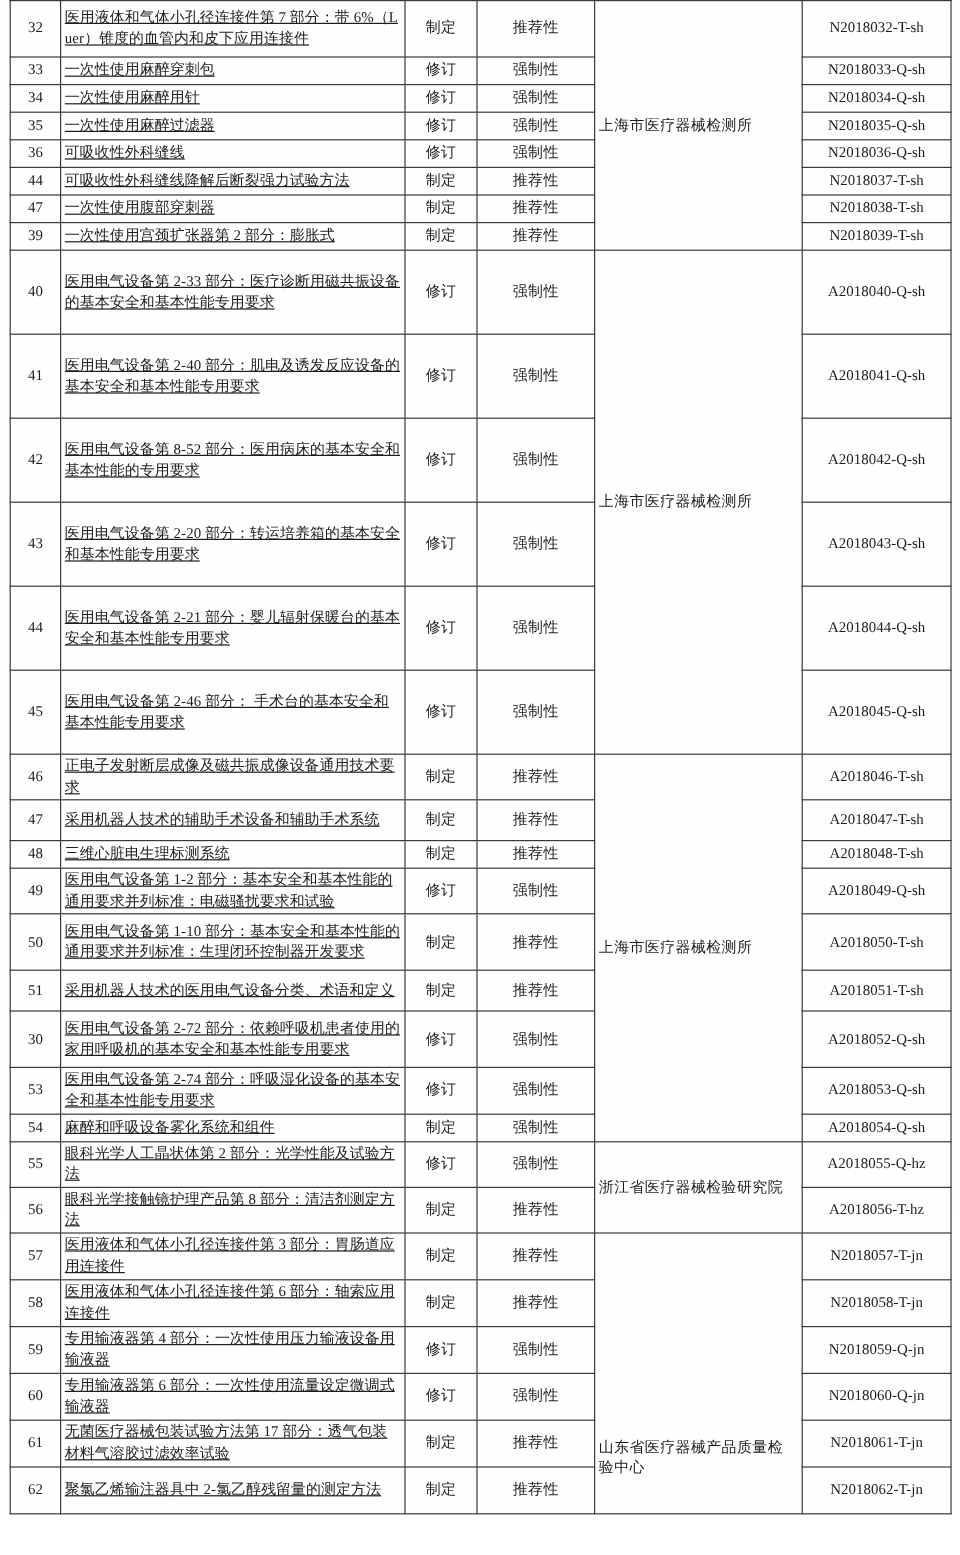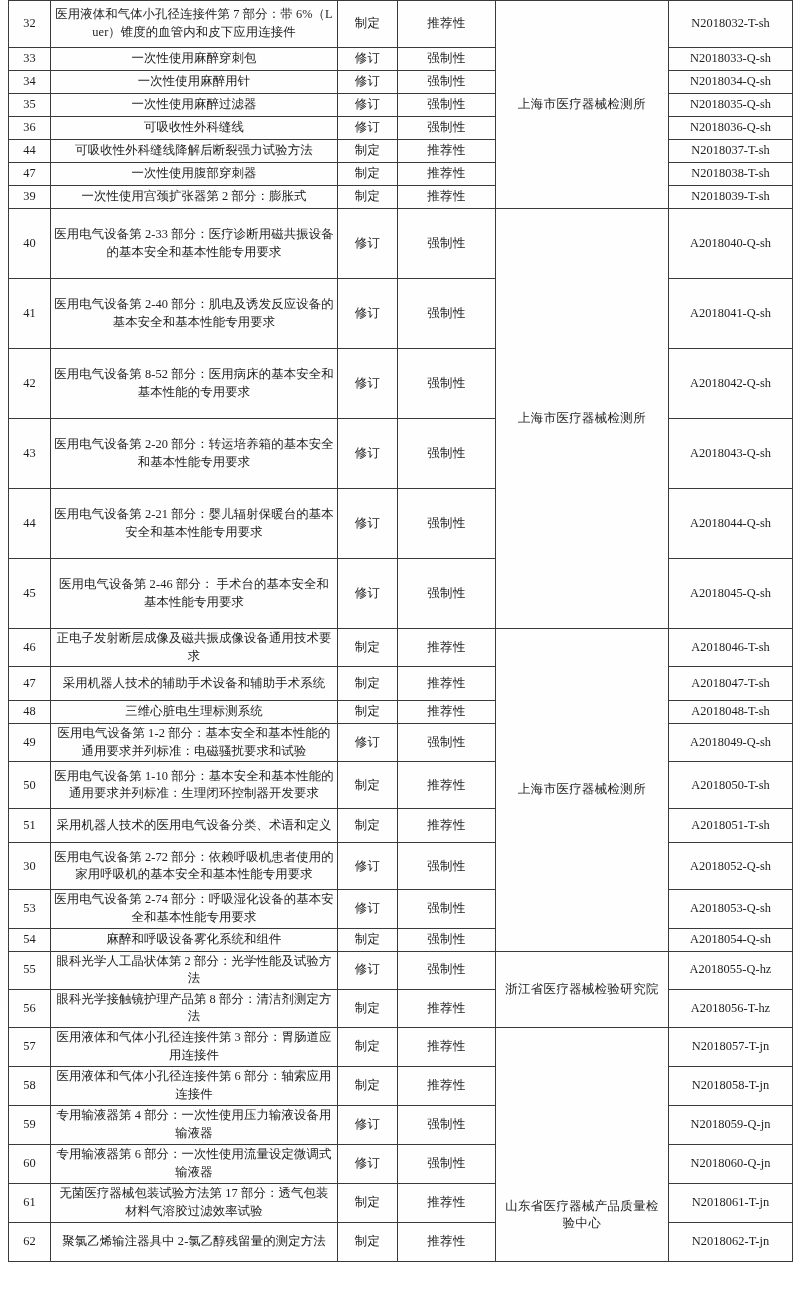--- a/index.html
+++ b/index.html
@@ -47,31 +47,32 @@
     color: #1d1d1d;
     background: #fefefe;
     word-break: break-all;
   }
   td.cell-no {
     text-align: center;
     font-size: 13px;
     font-family: "Liberation Serif", "DejaVu Serif", serif;
   }
   td.cell-name {
-    text-align: center;
+    text-align: left;
     padding-left: 5px;
     padding-right: 5px;
     letter-spacing: 0.1px;
+    text-decoration: underline;
   }
   td.cell-type, td.cell-attr {
     text-align: center;
     letter-spacing: 0.4px;
   }
   td.cell-inst {
-    text-align: center;
+    text-align: left;
     letter-spacing: 0.4px;
     line-height: 1.5;
   }
   td.cell-inst.bottom-anchor { vertical-align: bottom; padding-bottom: 28px; }
   td.cell-code {
     text-align: center;
     font-size: 12.2px;
     letter-spacing: 0.05px;
     white-space: nowrap;
   }

